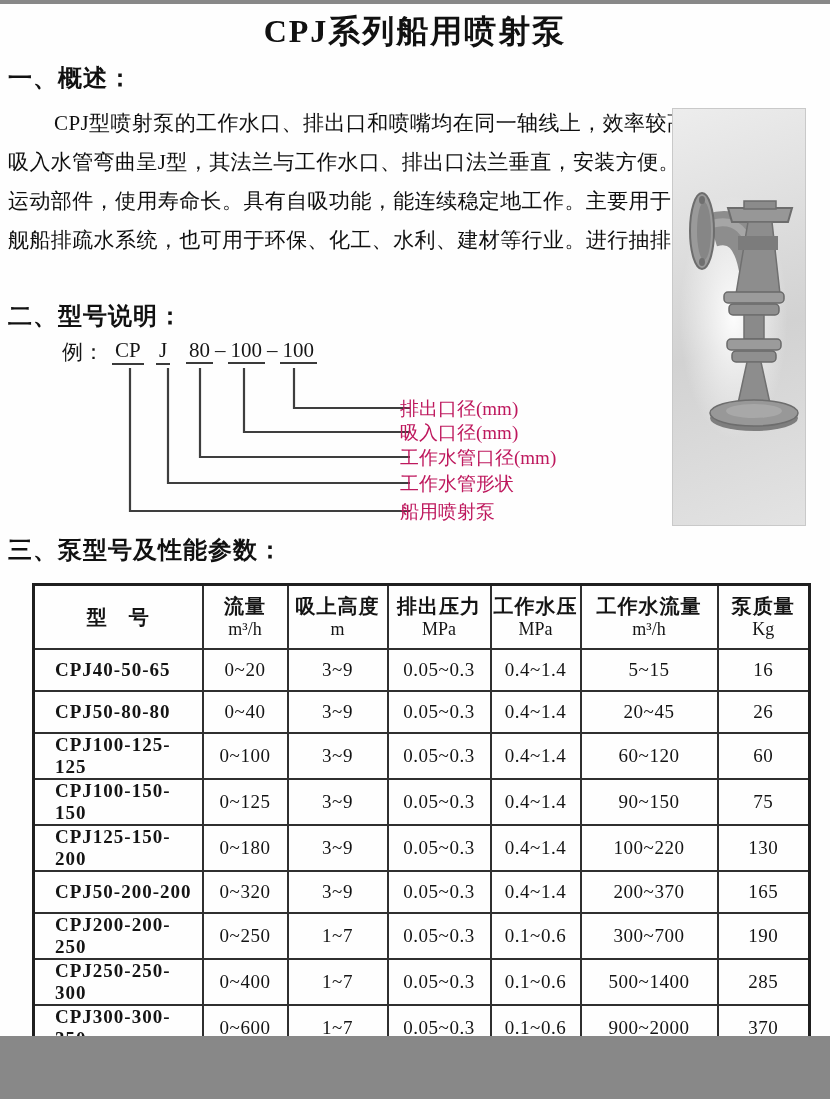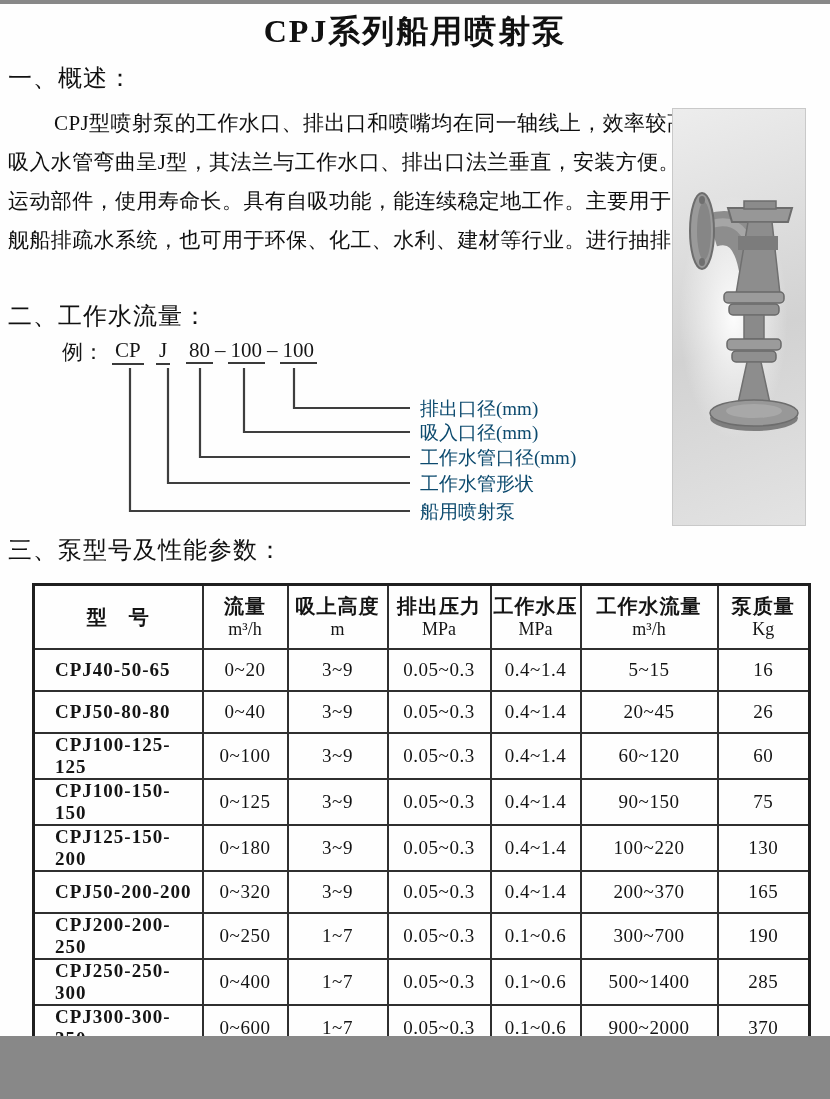--- a/index.html
+++ b/index.html
@@ -7,21 +7,21 @@
     position:relative;width:830px;height:1032px;margin:4px auto;
     background:#fefefe;overflow:hidden;
     font-family:"Liberation Serif","DejaVu Serif",serif;
     color:#111;
   }
   .title{
     position:absolute;left:0;top:6px;width:100%;
     text-align:center;font-size:32px;font-weight:bold;letter-spacing:2px;
   }
   .sec-heading{
-    position:absolute;left:8px;font-size:24px;font-weight:normal;letter-spacing:1px;
+    position:absolute;left:8px;font-size:24px;font-weight:bold;letter-spacing:1px;
   }
   #h-overview{top:58px;}
   #h-model{top:296px;}
   #h-params{top:530px;}
   .para{
     position:absolute;left:8px;top:100px;width:664px;
     font-size:21px;line-height:39px;color:#0f0f0f;
   }
   .para-line{white-space:nowrap;letter-spacing:.4px;}
   .para-line.indent{text-indent:46px;}
@@ -29,21 +29,21 @@
   
   .model-line{position:absolute;top:334px;font-size:21px;color:#151515;white-space:nowrap;}
   #example-label{left:62px;}
   #model-cp{left:112px;}
   #model-j{left:156px;}
   #model-nums{left:186px;}
   .useg{border-bottom:2px solid #3a3a3a;padding:0 3px;}
   .dashseg{padding:0 2px;}
   #diagram-svg{position:absolute;left:60px;top:330px;width:560px;height:200px;}
   .diag-label{
-    position:absolute;left:420px;height:24px;font-size:19px;color:#0c4a6e;white-space:nowrap;
+    position:absolute;left:400px;height:24px;font-size:19px;color:#be185d;white-space:nowrap;
   }
 
   
   .photo{
     position:absolute;left:672px;top:104px;width:134px;height:418px;
     background:
       radial-gradient(ellipse 75px 170px at 46% 50%, rgba(255,255,255,.95), rgba(255,255,255,0) 72%),
       linear-gradient(160deg,#ededed 0%,#d2d2d2 55%,#e3e3e3 100%);
     box-shadow:inset 0 0 0 1px #c9c9c9;
   }
@@ -80,21 +80,21 @@
   <div class="title">CPJ系列船用喷射泵</div>
 
   <div class="sec-heading" id="h-overview">一、概述：</div>
   <div class="para" id="overview-lines">
       <div class="para-line indent">CPJ型喷射泵的工作水口、排出口和喷嘴均在同一轴线上，效率较高。</div>
       <div class="para-line">吸入水管弯曲呈J型，其法兰与工作水口、排出口法兰垂直，安装方便。无</div>
       <div class="para-line">运动部件，使用寿命长。具有自吸功能，能连续稳定地工作。主要用于</div>
       <div class="para-line">舰船排疏水系统，也可用于环保、化工、水利、建材等行业。进行抽排</div>
     </div>
 
-  <div class="sec-heading" id="h-model">二、工作水流量：</div>
+  <div class="sec-heading" id="h-model">二、型号说明：</div>
 
   <span class="model-line" id="example-label">例：</span>
   <span class="model-line useg" id="model-cp">CP</span>
   <span class="model-line useg" id="model-j">J</span>
   <span class="model-line" id="model-nums"><span class="useg">80</span><span class="dashseg">–</span><span class="useg">100</span><span class="dashseg">–</span><span class="useg">100</span></span>
 
   <svg id="diagram-svg" viewBox="0 0 560 200" xmlns="http://www.w3.org/2000/svg">
     <g stroke="#3e3e3e" stroke-width="2.2" fill="none">
       <polyline points="234,34 234,74 350,74"></polyline>
       <polyline points="184,34 184,98 350,98"></polyline>

